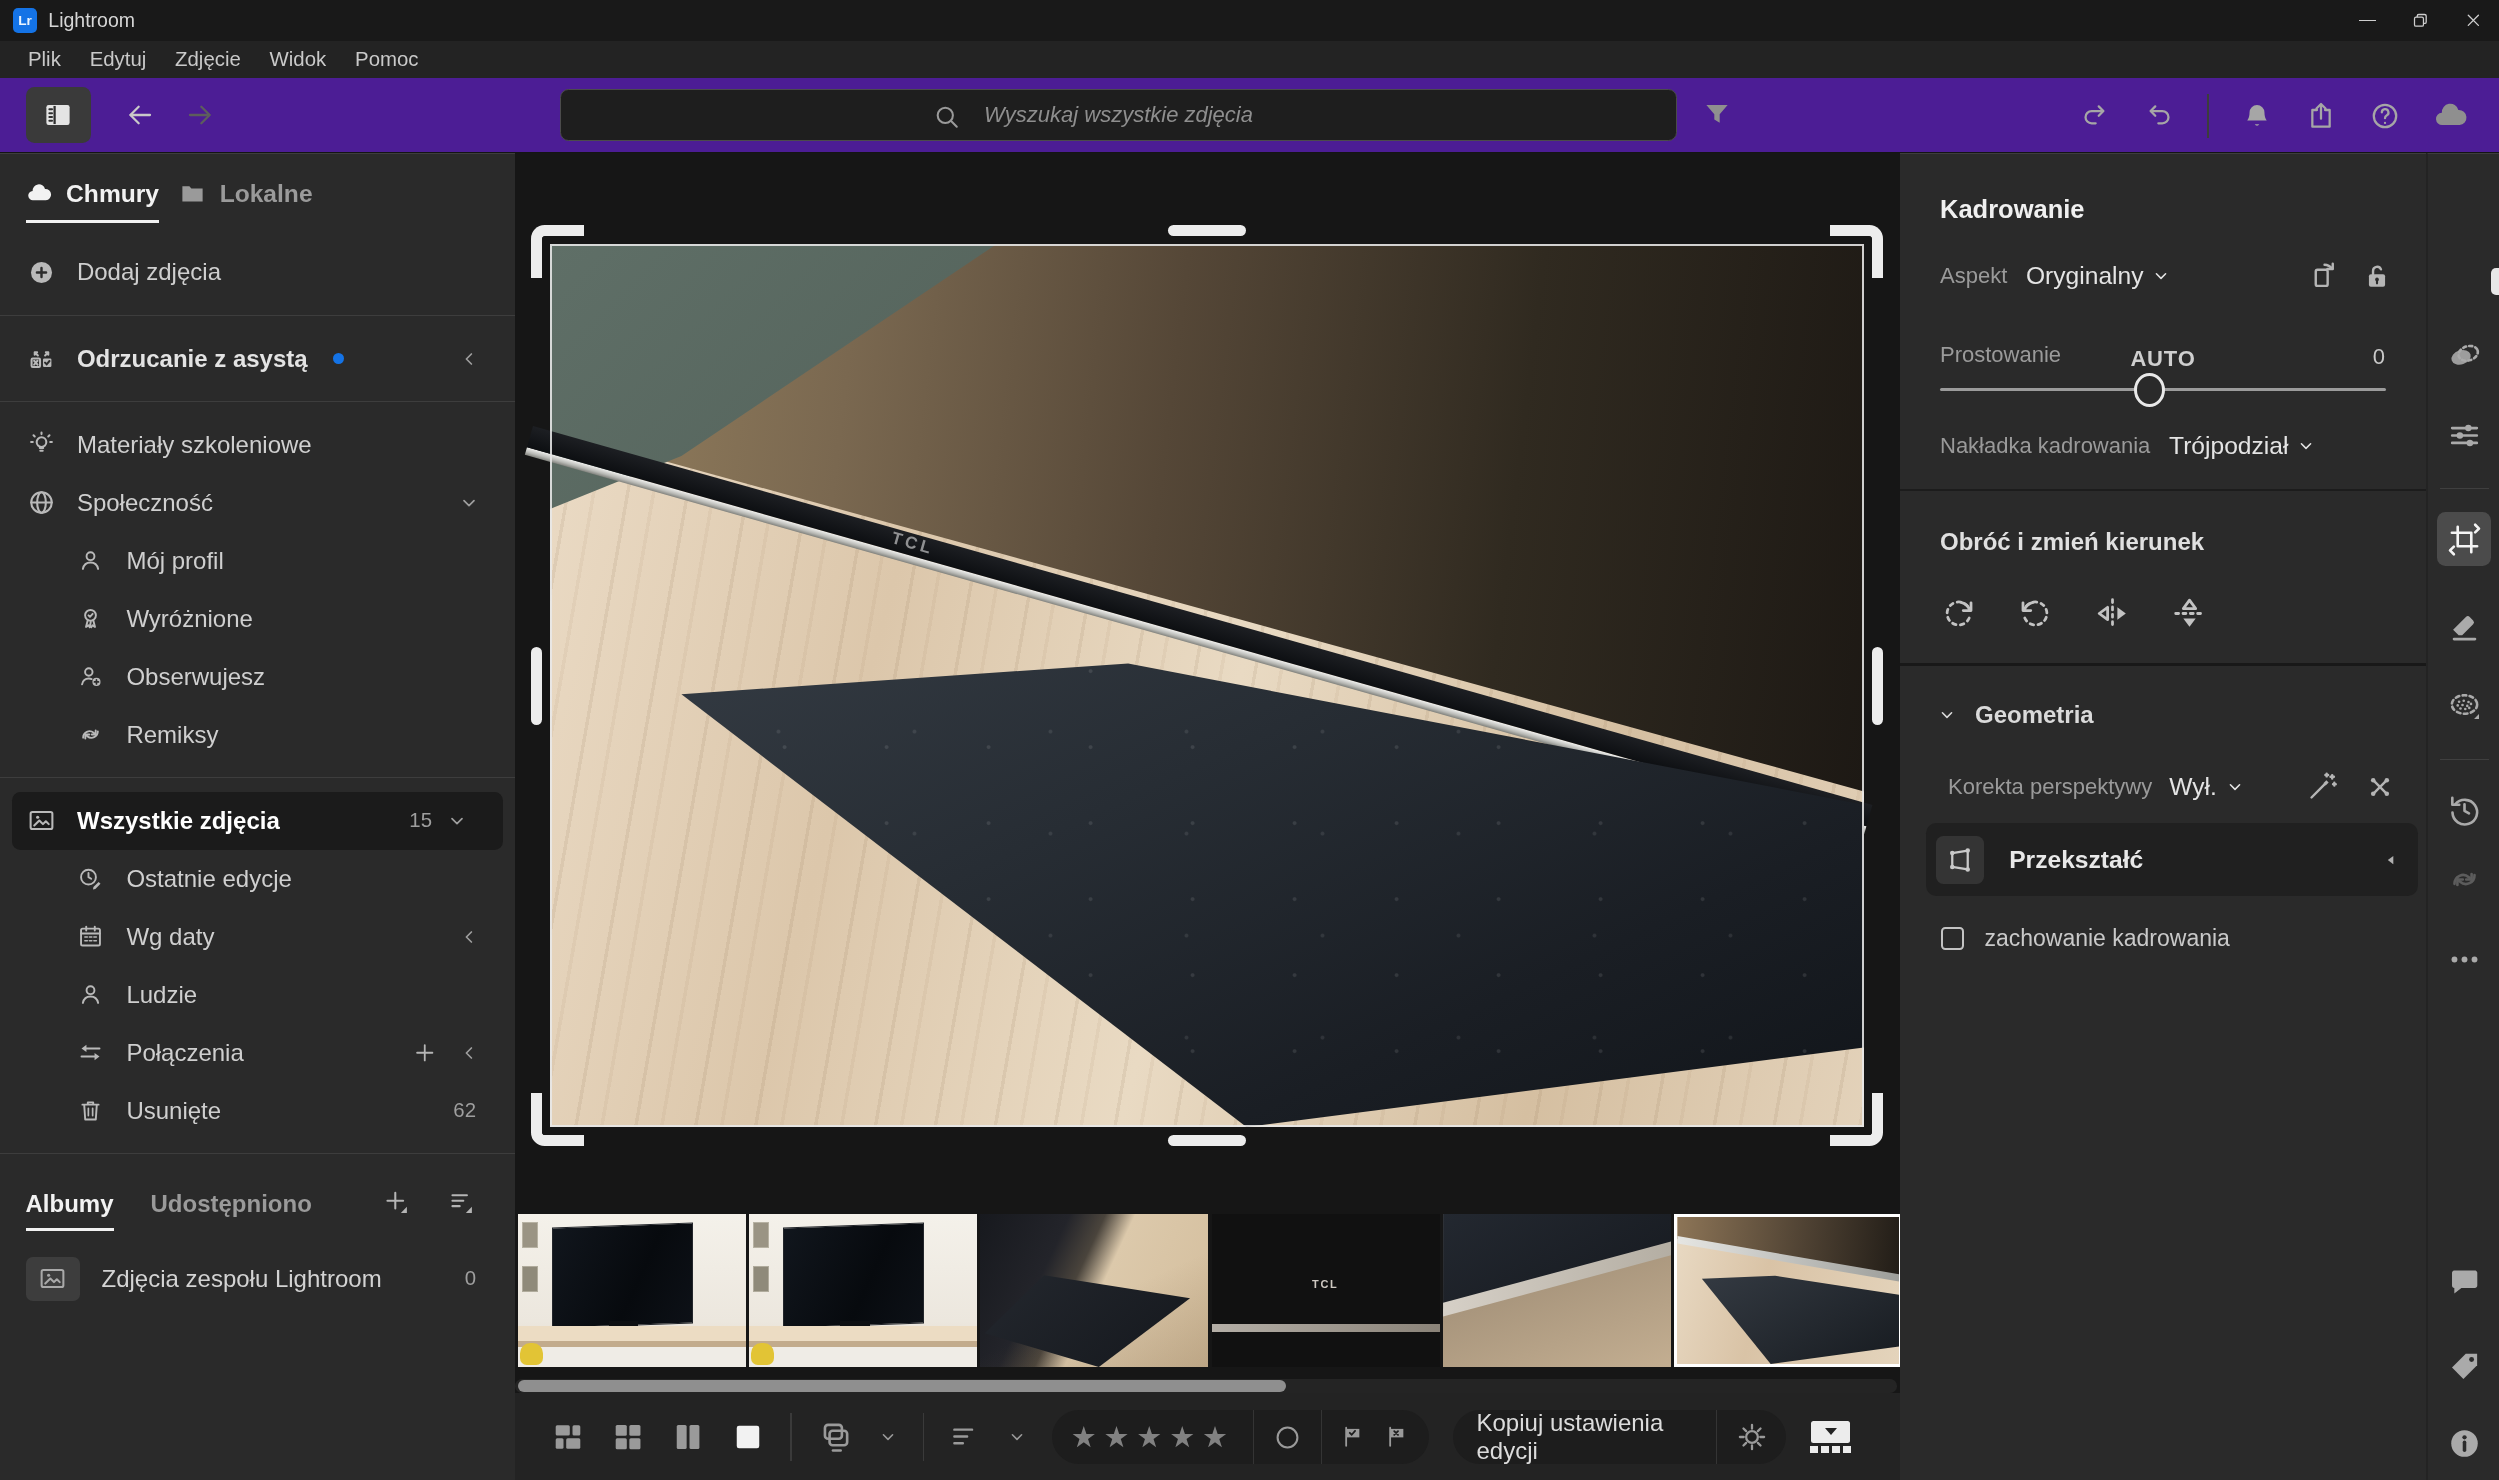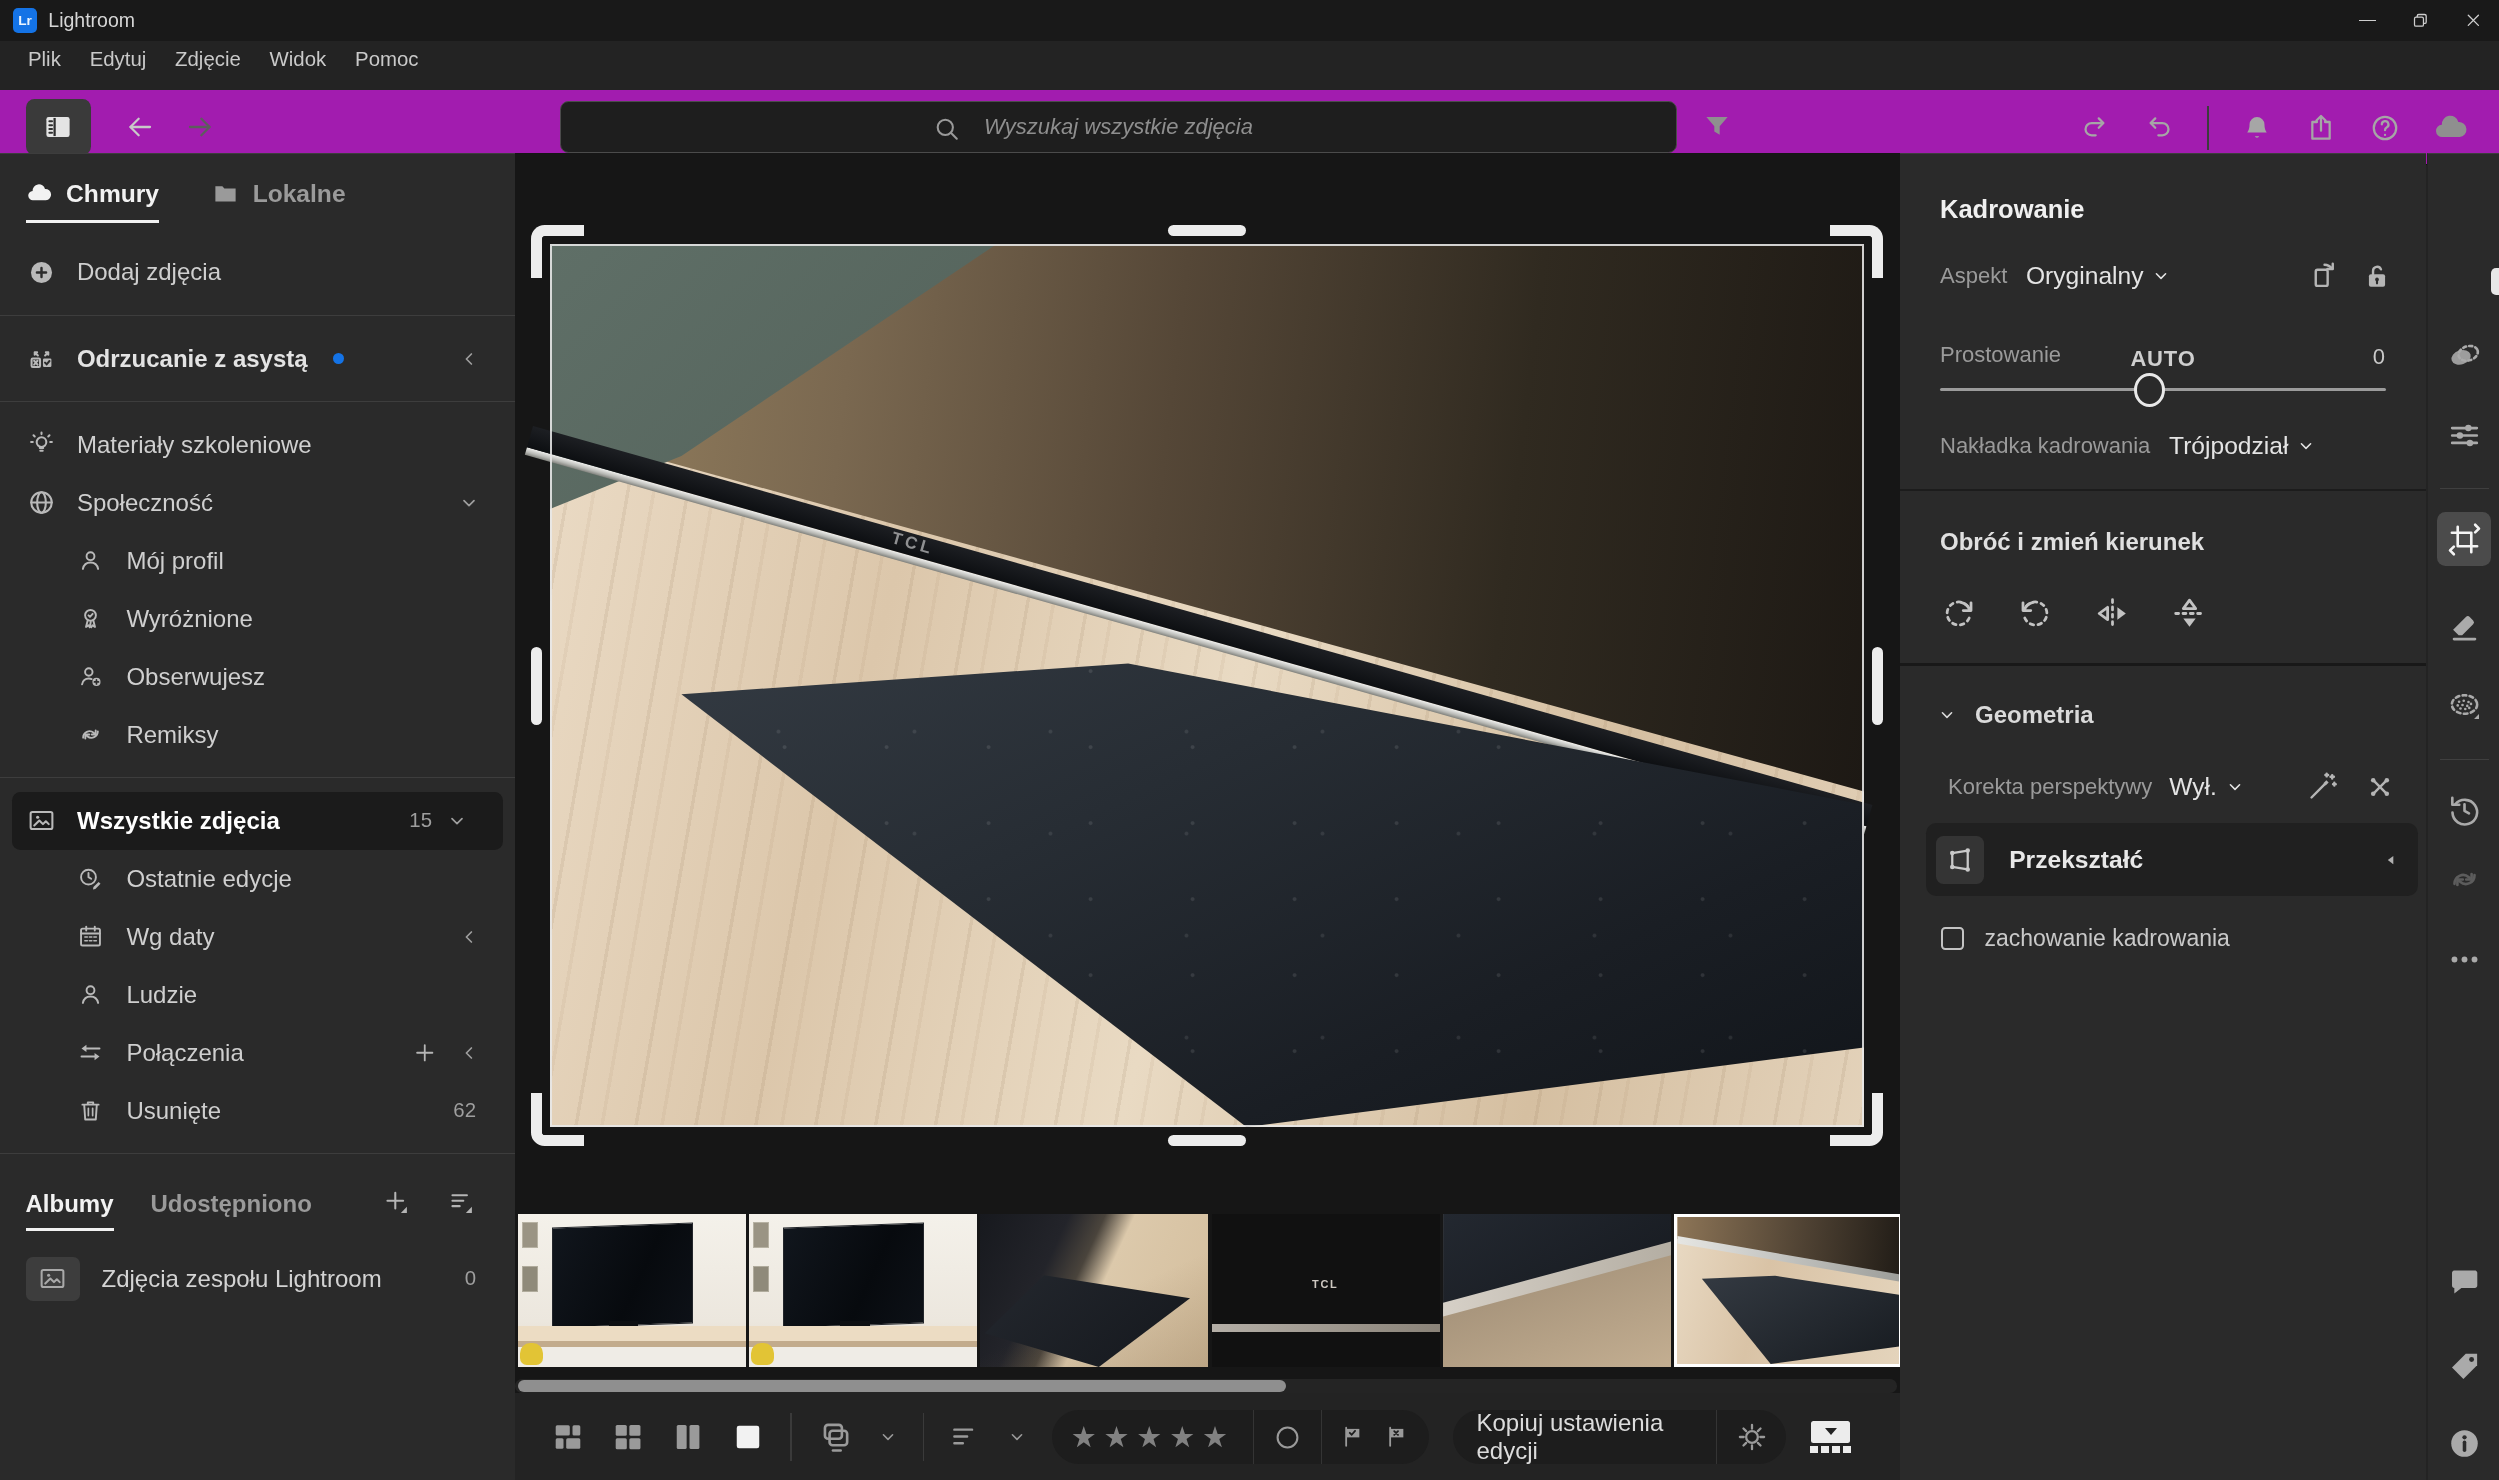--- a/index.html
+++ b/index.html
@@ -12,42 +12,42 @@
     font-size:13.6px; font-weight:bold; display:flex; align-items:center; justify-content:center; }
   .win-title { margin-left:11px; font-size:19.5px; color:#d6d6d6; }
   .wincontrols { margin-left:auto; display:flex; height:41px; }
   .winbtn { width:53px; height:41px; display:flex; align-items:center; justify-content:center; color:#cfcfcf; }
 
   
   .menubar { position:absolute; left:0; top:41px; width:2500px; height:37px; background:#232323; display:flex; align-items:center; padding-left:13.6px; }
   .menu-item { font-size:20.4px; color:#c9c9c9; padding:5.1px 14.4px; border-radius:5.1px; }
 
   
-  .headerbar { position:absolute; left:0; top:90px; width:2500px; height:75px; background:#a21caf; border-bottom:0.8px solid #141414; }
+  .headerbar { position:absolute; left:0; top:78px; width:2500px; height:75px; background:#4c1d95; border-bottom:0.8px solid #141414; }
   .paneltoggle { position:absolute; left:25.5px; top:8.5px; width:65px; height:56px; background:#3a3a3a; border-radius:8.5px;
     display:flex; align-items:center; justify-content:center; color:#e4e4e4; }
   .navarrow { position:absolute; top:18.7px; width:37px; height:37px; display:flex; align-items:center; justify-content:center; }
   .searchwrap { position:absolute; left:560px; top:11px; width:1117px; height:52px; background:#1e1e1e;
     border:1.7px solid #4b4b4b; border-radius:8.5px; }
   .searchwrap input { width:100%; height:100%; background:transparent; border:none; outline:none; text-align:center;
     font-family:"Liberation Sans",sans-serif; font-style:italic; font-size:22px; color:#bdbdbd; }
   .searchwrap input::placeholder { color:#8e8e8e; }
   .search-ic { position:absolute; left:calc(50% - 187px); top:12px; color:#9a9a9a; }
   .funnel-ic { position:absolute; left:1700px; top:20.4px; color:#8f8f8f; }
   .hdr-right { position:absolute; right:31px; top:0; height:75px; display:flex; align-items:center; gap:32px; color:#a6a6a6; }
   .hdr-sep { width:1.7px; height:44px; background:#3c3c3c; }
 
   
   .sidebar { position:absolute; left:0; top:153px; width:515px; height:1328px; background:#2a2a2a; border-top:0.8px solid #3d3d3d; overflow:hidden; }
   .canvas  { position:absolute; left:515px; top:153px; width:1385px; height:1328px; background:#161616; }
   .rightpanel { position:absolute; left:1900px; top:153px; width:526px; height:1328px; background:#2a2a2a; border-top:0.8px solid #3d3d3d; }
   .rightstrip { position:absolute; left:2427px; top:153px; width:73px; height:1328px; background:#2a2a2a; border-left:0.8px solid #232323; border-top:0.8px solid #3d3d3d; }
 
   
-  .sb-tabs { display:flex; gap:53px; padding:25.5px 0 0 25.5px; align-items:center; }
+  .sb-tabs { display:flex; gap:20px; padding:25.5px 0 0 25.5px; align-items:center; }
   .sb-tab { display:flex; gap:13.6px; align-items:center; font-size:24.6px; font-weight:bold; color:#9a9a9a; padding-bottom:12px; border-bottom:3.4px solid transparent; }
   .sb-tab.active { color:#f2f2f2; border-bottom-color:#f2f2f2; }
   .sb-row { position:relative; display:flex; align-items:center; height:58px; padding-left:25.5px; gap:20.4px; font-size:24px; color:#cfcfcf; }
   .sb-row.indent { padding-left:75px; }
   .sb-row.bold { font-weight:bold; color:#e3e3e3; }
   .sb-row .rowicon { width:31px; display:flex; justify-content:center; color:#b9b9b9; flex:none; }
   .sb-row.selected { background:#1b1b1b; border-radius:8.5px; margin:0 12px; padding-left:13.6px; color:#fff; font-weight:bold; }
   .sb-count { position:absolute; right:71px; font-size:20.4px; color:#9e9e9e; font-weight:normal; }
   .sb-count.solo { right:39px; }
   .sb-chev { position:absolute; right:34px; color:#9e9e9e; display:flex; }

